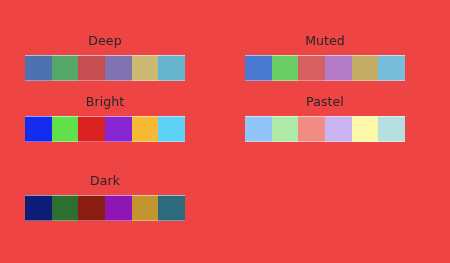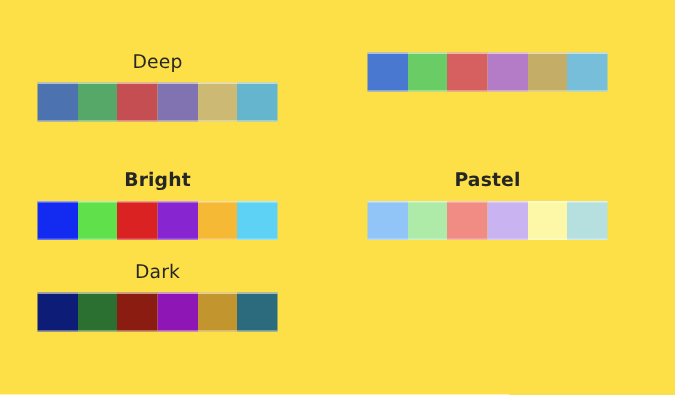--- a/index.html
+++ b/index.html
@@ -39,42 +39,43 @@
     flex: 1 1 0;
     height: 100%;
     border-top: 1px solid rgba(255,255,255,0.55);
     border-bottom: 1px solid rgba(255,255,255,0.35);
     box-sizing: border-box;
   }
   
   .col-left  { left: 25px; }
   .col-right { left: 245px; }
   .row-1 { top: 35px; }
-  .row-2 { top: 114px; font-weight: bold; }
+  .row-2 { top: 96px; }
   .row-3 { top: 175px; }
   .palette-cell .swatch-strip { box-shadow: 0 0 0 0.5px rgba(255,255,255,0.0); }
 </style>
 </head>
 <body>
 
-<div id="figure" style="width: 450px; height: 263px; background: #fde047;">
+<div id="figure" style="width: 450px; height: 263px; background: #ef4444;">
 
   <div class="palette-cell col-left row-1">
     <div class="palette-title">Deep</div>
     <div class="swatch-strip">
       <div class="swatch" style="background-color: rgb(76, 114, 176);"></div>
       <div class="swatch" style="background-color: rgb(85, 168, 104);"></div>
       <div class="swatch" style="background-color: rgb(196, 78, 82);"></div>
       <div class="swatch" style="background-color: rgb(129, 114, 178);"></div>
       <div class="swatch" style="background-color: rgb(204, 185, 116);"></div>
       <div class="swatch" style="background-color: rgb(100, 181, 205);"></div>
     </div>
   </div>
 
   <div class="palette-cell col-right row-1">
+    <div class="palette-title">Muted</div>
     <div class="swatch-strip">
       <div class="swatch" style="background-color: rgb(72, 120, 207);"></div>
       <div class="swatch" style="background-color: rgb(106, 204, 101);"></div>
       <div class="swatch" style="background-color: rgb(214, 95, 95);"></div>
       <div class="swatch" style="background-color: rgb(180, 124, 199);"></div>
       <div class="swatch" style="background-color: rgb(196, 173, 102);"></div>
       <div class="swatch" style="background-color: rgb(119, 190, 219);"></div>
     </div>
   </div>
 

